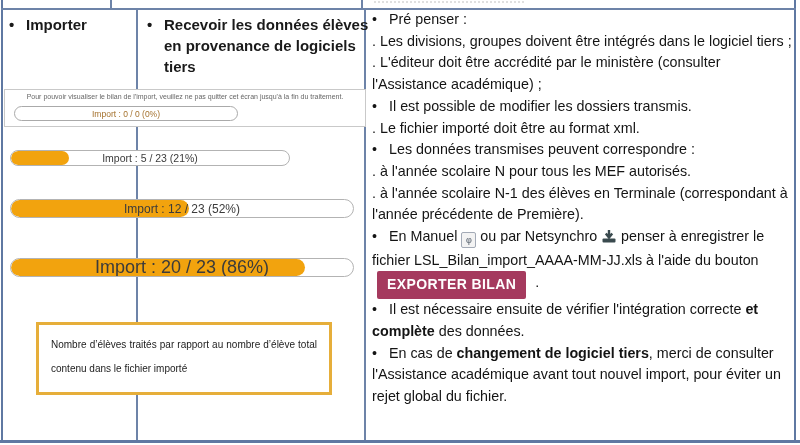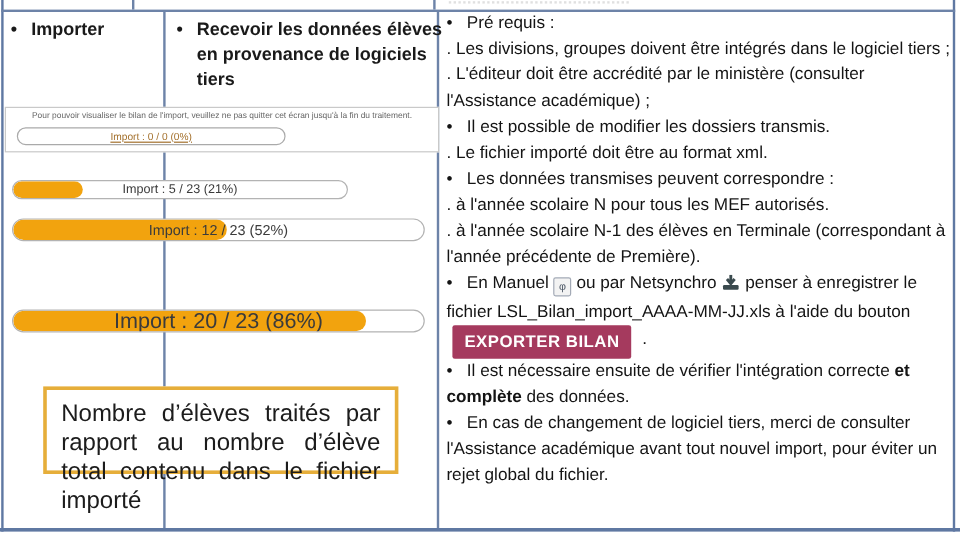--- a/index.html
+++ b/index.html
@@ -21,31 +21,31 @@
   .shot{position:absolute;left:4px;top:89px;width:360px;height:36px;background:#fff;
     border:1px solid #c9c9c9;z-index:3;}
   .shot .cap{font-size:7px;color:#666;text-align:center;margin-top:3px;white-space:nowrap;}
   
   .pbar{position:absolute;background:#fff;border:1px solid #b3b3b3;border-radius:10px;
     z-index:3;overflow:hidden;}
   .pbar .fill{position:absolute;left:0;top:0;bottom:0;border-radius:10px;background:#F2A30E;}
   .pbar .plabel{position:absolute;inset:0;display:flex;align-items:center;justify-content:center;
     color:#3b3b3b;white-space:nowrap;}
   .pbar0{left:9px;top:16px;width:222px;height:13px;border-color:#aaa;}
-  .pbar0 .plabel{color:#a4712d;font-size:8.5px;text-decoration:underline;}
+  .pbar0 .plabel{color:#a4712d;font-size:8.5px;}
   .pbar1{left:10px;top:150px;width:278px;height:14px;text-align:right;}
   .pbar1 .plabel{font-size:10.5px;}
-  .pbar2{left:10px;top:182px;width:342px;height:17px;}
+  .pbar2{left:10px;top:199px;width:342px;height:17px;}
   .pbar2 .plabel{font-size:12px;}
   .pbar3{left:10px;top:258px;width:342px;height:17px;}
   .pbar3 .plabel{font-size:18px;}
   
   .note{position:absolute;left:36px;top:322px;width:296px;height:73px;background:#fff;
     border:3px solid #E6AE3A;z-index:3;box-sizing:border-box;}
-  .note .ntext{padding:8px 12px 0 12px;font-size:20px;line-height:24px;
+  .note .ntext{padding:8px 12px 0 12px;font-size:10px;line-height:24px;
     text-align:justify;color:#1c1c1c;}
   
   .rcol{position:absolute;left:372px;top:9px;width:422px;font-size:14.3px;
     line-height:21.7px;color:#141414;}
   .rline{margin:0;}
   .blt{margin-right:12px;}
   .inline-icon{display:inline-block;vertical-align:-2px;}
   .manual-import-icon{width:13px;height:14px;border:1px solid #a3aab6;background:#f3f3f3;
     border-radius:2px;font-size:9px;color:#4d5866;text-align:center;line-height:14px;}
   .export-btn{display:inline-block;background:#A53A5E;color:#fff;font-weight:700;
@@ -98,29 +98,29 @@
   <div class="pbar pbar3">
     <div class="fill" style="width: 86%; background: rgb(242, 163, 14);"></div>
     <div class="plabel">Import : 20 / 23 (86%)</div>
   </div>
 
   <div class="note">
     <div class="ntext">Nombre d’élèves traités par rapport au nombre d’élève total contenu dans le fichier importé</div>
   </div>
 
   <div class="rcol">
-      <div class="rline"><span class="blt">•</span><span>Pré requis :</span></div>
+      <div class="rline"><span class="blt">•</span><span>Pré penser :</span></div>
       <div class="rline"><span>. Les divisions, groupes doivent être intégrés dans le logiciel tiers ;</span></div>
       <div class="rline"><span>. L'éditeur doit être accrédité par le ministère (consulter l'Assistance académique) ;</span></div>
       <div class="rline"><span class="blt">•</span><span>Il est possible de modifier les dossiers transmis.</span></div>
       <div class="rline"><span>. Le fichier importé doit être au format xml.</span></div>
       <div class="rline"><span class="blt">•</span><span>Les données transmises peuvent correspondre :</span></div>
       <div class="rline"><span>. à l'année scolaire N pour tous les MEF autorisés.</span></div>
       <div class="rline"><span>. à l'année scolaire N-1 des élèves en Terminale (correspondant à l'année précédente de Première).</span></div>
       <div class="rline"><span class="blt">•</span><span>En Manuel </span><span class="inline-icon manual-import-icon">φ</span><span> ou par Netsynchro </span><span class="inline-icon"><svg width="16" height="13" viewBox="0 0 16 13">
             <path d="M8 0 L8 5.5 M4.8 3.5 L8 7.5 L11.2 3.5" stroke="#3a4a4e" stroke-width="2.4" fill="none"></path>
             <rect x="1.5" y="8.5" width="13" height="4" rx="1" fill="#3a4a4e"></rect>
           </svg></span><span> penser à enregistrer le fichier LSL_Bilan_import_AAAA-MM-JJ.xls à l'aide du bouton </span><span class="export-btn" style="background: rgb(165, 58, 94);">EXPORTER BILAN</span><span> .</span></div>
       <div class="rline"><span class="blt">•</span><span>Il est nécessaire ensuite de vérifier l'intégration correcte </span><span style="font-weight: 700;">et complète</span><span> des données.</span></div>
-      <div class="rline"><span class="blt">•</span><span>En cas de </span><span style="font-weight: 400;">changement de logiciel tiers</span><span>, merci de consulter l'Assistance académique avant tout nouvel import, pour éviter un rejet global du fichier.</span></div>
+      <div class="rline"><span class="blt">•</span><span>En cas de </span><span style="font-weight: 700;">changement de logiciel tiers</span><span>, merci de consulter l'Assistance académique avant tout nouvel import, pour éviter un rejet global du fichier.</span></div>
     </div>
 
 </div>
 
 </body></html>

